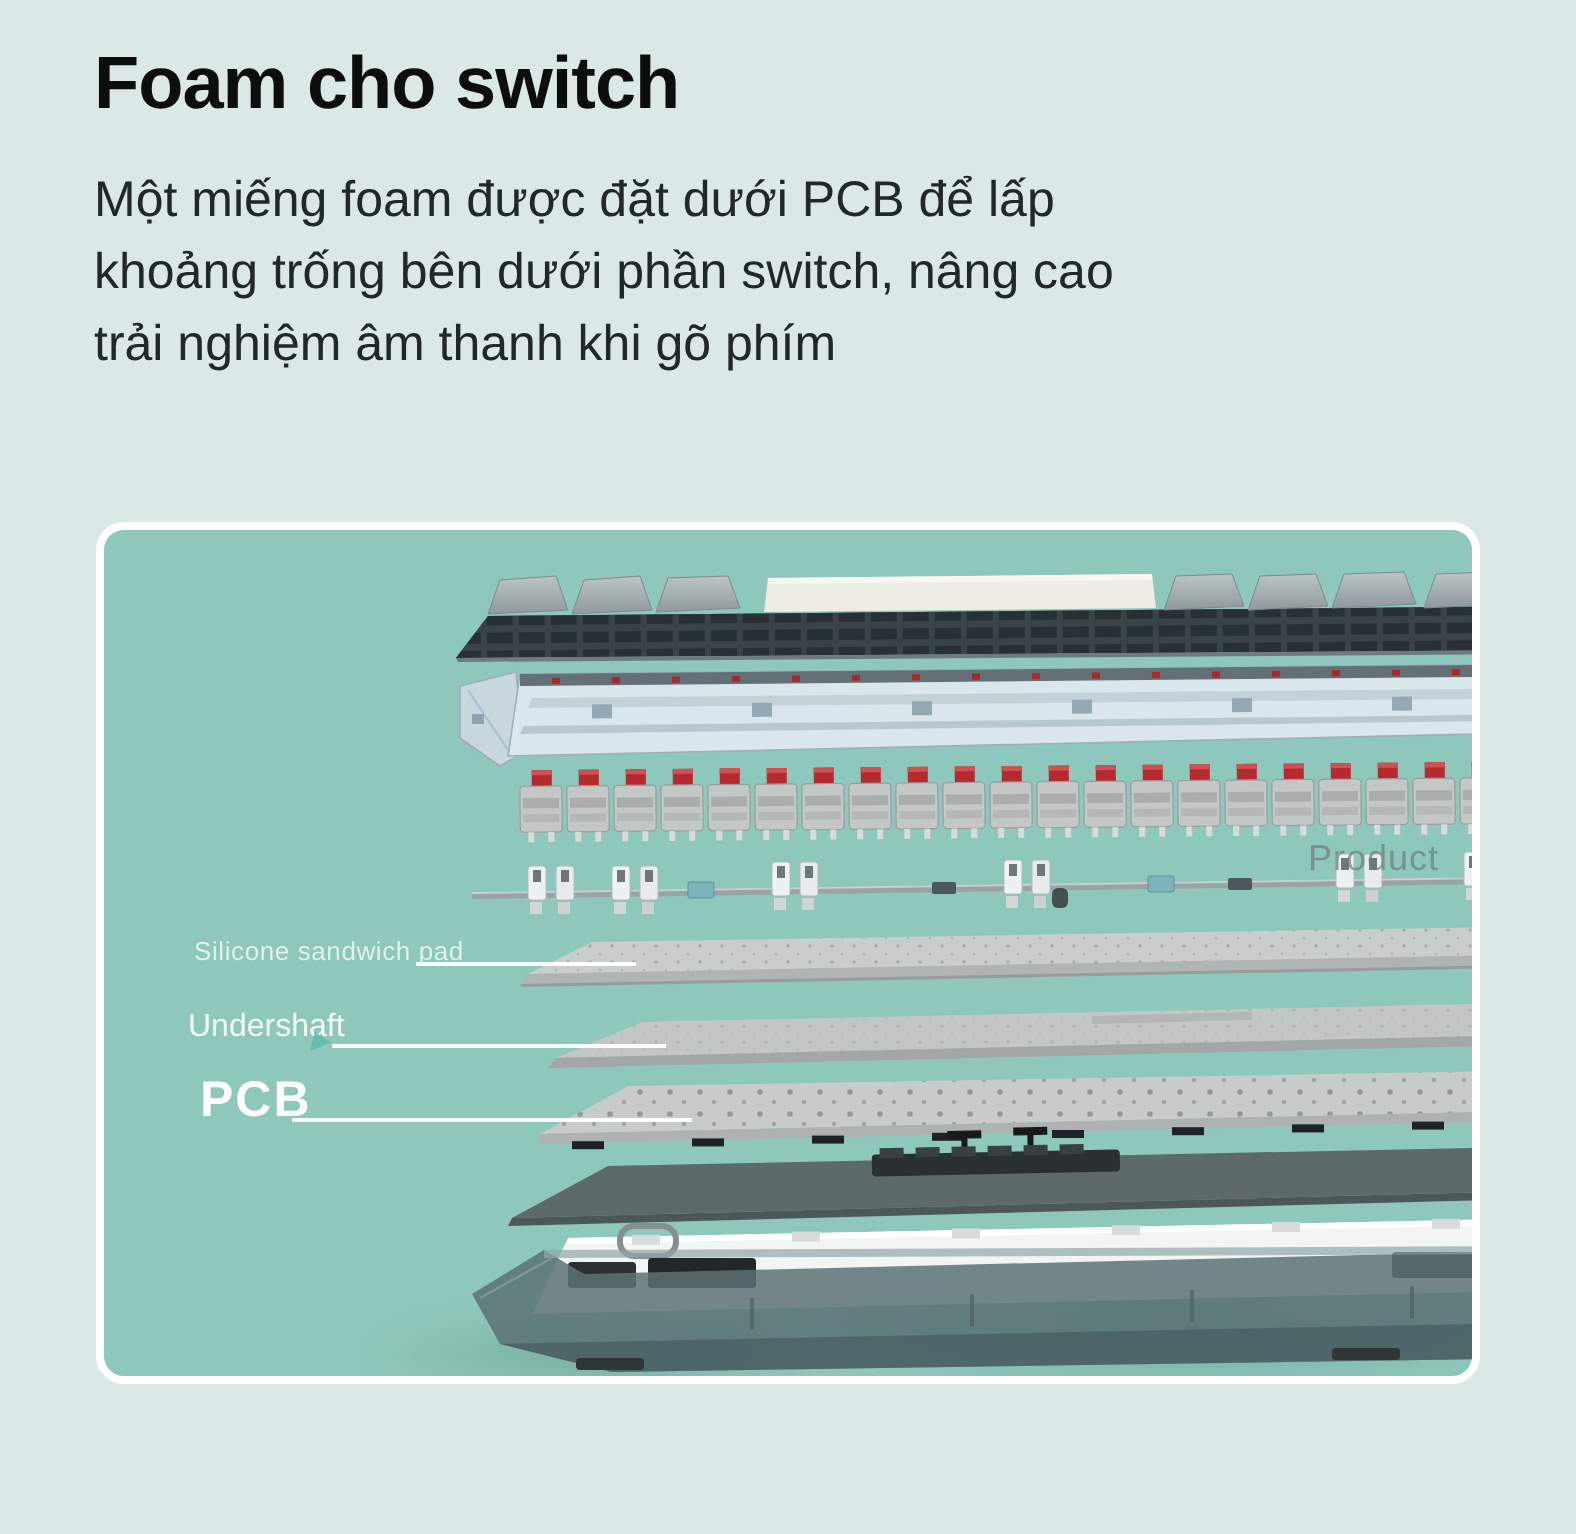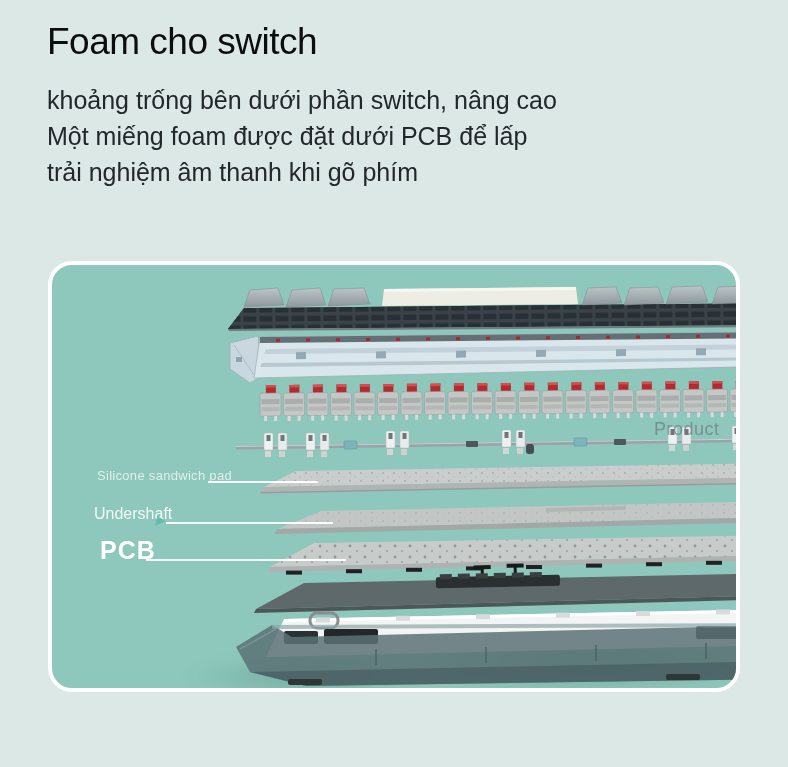--- a/index.html
+++ b/index.html
@@ -15,33 +15,33 @@
   *{margin:0;padding:0;box-sizing:border-box;}
   html,body{width:788px;height:767px;}
   body{
     position:relative;
     background:var(--page-bg);
     font-family:"Liberation Sans","DejaVu Sans",sans-serif;
     overflow:hidden;
   }
   .page-title{
     position:absolute;left:47px;top:21px;
-    font-size:37px;font-weight:400;letter-spacing:-0.5px;
+    font-size:37px;font-weight:700;letter-spacing:-0.5px;
     color:var(--title-color);
   }
   .description{
     position:absolute;left:47px;top:82px;
     font-size:25px;line-height:36px;font-weight:400;
     color:var(--body-color);
   }
   .card{
     position:absolute;left:48px;top:261px;width:692px;height:431px;
     background:var(--card-bg);
     border:4px solid var(--card-border);
-    border-radius:24px;
+    border-radius:14px;
     overflow:hidden;
   }
   .kb-shadow{
     position:absolute;left:350px;top:368px;width:340px;height:58px;
     background:radial-gradient(ellipse at 55% 50%, rgba(55,110,96,.42), rgba(55,110,96,0) 72%);
     filter:blur(7px);
   }
   .kb-shadow2{
     position:absolute;left:130px;top:392px;width:240px;height:40px;
     background:radial-gradient(ellipse at 50% 50%, rgba(55,110,96,.30), rgba(55,110,96,0) 70%);
@@ -69,22 +69,22 @@
     transform:rotate(14deg);
     opacity:.85;
   }
 </style>
 </head>
 <body>
 
 <h1 class="page-title">Foam cho switch</h1>
 
 <div class="description">
+  <div>Một miếng foam được đặt dưới PCB để lấp</div>
   <div>khoảng trống bên dưới phần switch, nâng cao</div>
-  <div>Một miếng foam được đặt dưới PCB để lấp</div>
   <div>trải nghiệm âm thanh khi gõ phím</div>
 </div>
 
 <div class="card">
 
   <div class="kb-shadow"></div>
   <div class="kb-shadow2"></div>
 
   <svg class="kb-svg" viewBox="0 0 560 412" xmlns="http://www.w3.org/2000/svg">
     <defs>

